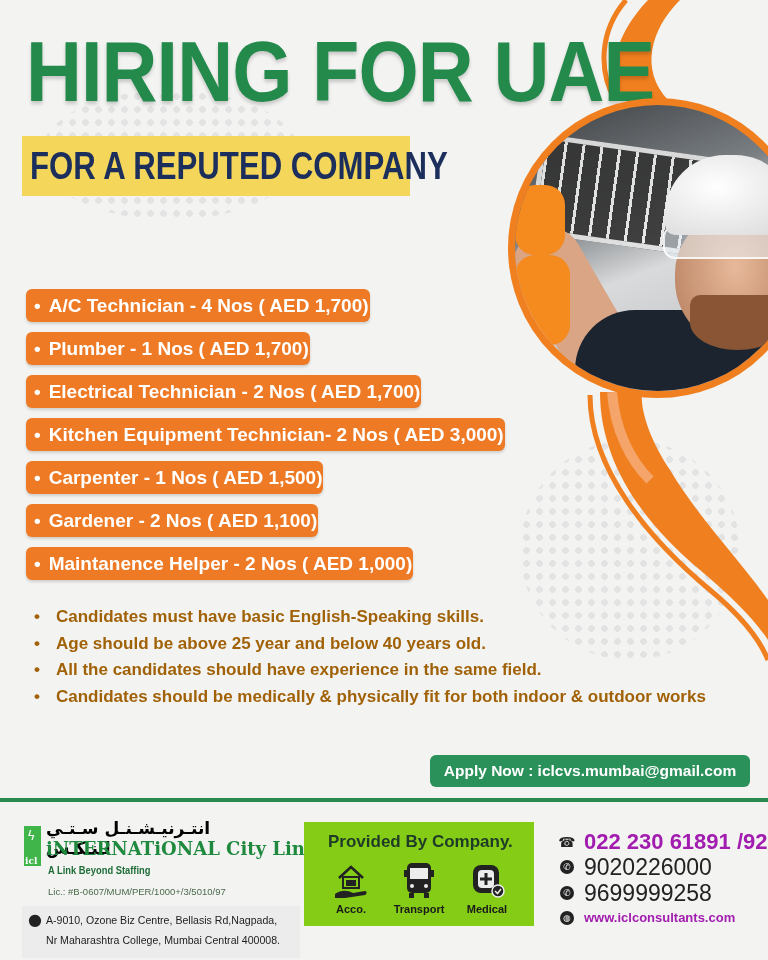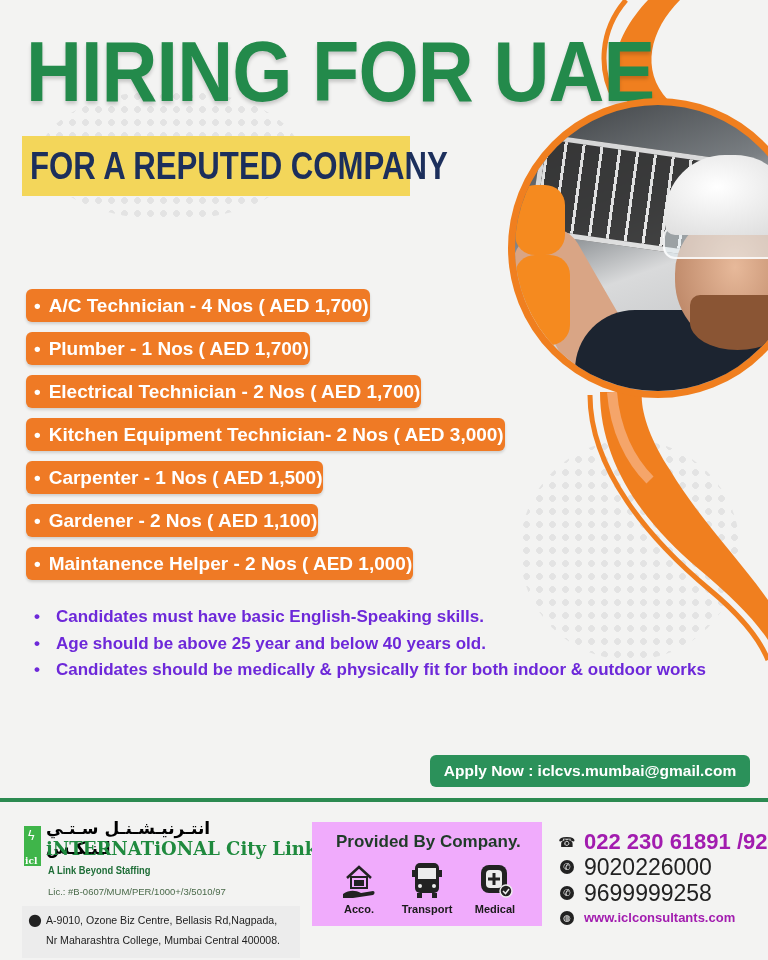--- a/index.html
+++ b/index.html
@@ -126,21 +126,21 @@
       box-shadow: 0 2px 3px rgba(0,0,0,0.15);
     }
     .job .bullet { margin-right: 8px; }
 
     .reqs { position: absolute; left: 34px; top: 604px; list-style: none; }
     .reqs li {
       font-family: "Liberation Sans", sans-serif;
       font-weight: 700;
       font-size: 17px;
       line-height: 26.5px;
-      color: #6d28d9;
+      color: #a16207;
       white-space: nowrap;
     }
     .reqs li .dot { display: inline-block; width: 14px; margin-right: 8px; }
 
     .apply {
       position: absolute; left: 430px; top: 755px; width: 320px; height: 32px;
       background: #2b915a;
       border-radius: 6px;
       color: #ffffff;
       font-family: "Liberation Sans", sans-serif;
@@ -194,22 +194,22 @@
     .pin { position: absolute; left: 6px; top: 4px; font-size: 16px; color: #222; }
     .addr {
       position: absolute; left: 24px; top: 4px;
       font-family: "Liberation Sans", sans-serif;
       font-size: 11.5px; line-height: 20px; color: #222;
       white-space: nowrap;
       transform: scaleX(0.92); transform-origin: left top;
     }
 
     .provided-box {
-      position: absolute; left: 312px; top: 20px; width: 230px; height: 104px;
-      background: #f0abfc;
+      position: absolute; left: 304px; top: 20px; width: 230px; height: 104px;
+      background: #84cc16;
     }
     .provided-title {
       position: absolute; left: 24px; top: 10px;
       font-family: "Liberation Sans", sans-serif;
       font-size: 17px; font-weight: 700; color: #1f3b28;
       white-space: nowrap;
     }
     .perk { position: absolute; top: 38px; width: 70px; text-align: center; }
     .perk svg { display: block; margin: 0 auto; }
     .perk .perk-label {
@@ -266,20 +266,21 @@
   <div class="job"><span class="bullet">•</span><span>Electrical Technician - 2 Nos ( AED 1,700)</span></div>
   <div class="job"><span class="bullet">•</span><span>Kitchen Equipment Technician- 2 Nos ( AED 3,000)</span></div>
   <div class="job"><span class="bullet">•</span><span>Carpenter - 1 Nos ( AED 1,500)</span></div>
   <div class="job"><span class="bullet">•</span><span>Gardener - 2 Nos ( AED 1,100)</span></div>
   <div class="job"><span class="bullet">•</span><span>Maintanence Helper - 2 Nos ( AED 1,000)</span></div>
 </div>
 
 <ul class="reqs">
   <li><span class="dot">•</span><span>Candidates must have basic English-Speaking skills.</span></li>
   <li><span class="dot">•</span><span>Age should be above 25 year and below 40 years old.</span></li>
+  <li><span class="dot">•</span><span>All the candidates should have experience in the same field.</span></li>
   <li><span class="dot">•</span><span>Candidates should be medically &amp; physically fit for both indoor &amp; outdoor works</span></li>
 </ul>
 
 <div class="apply">Apply Now : iclcvs.mumbai@gmail.com</div>
 
 <div class="rule"></div>
 
 <div class="footer">
   <div class="logo-box">
     <span class="bolt">ϟ</span>

